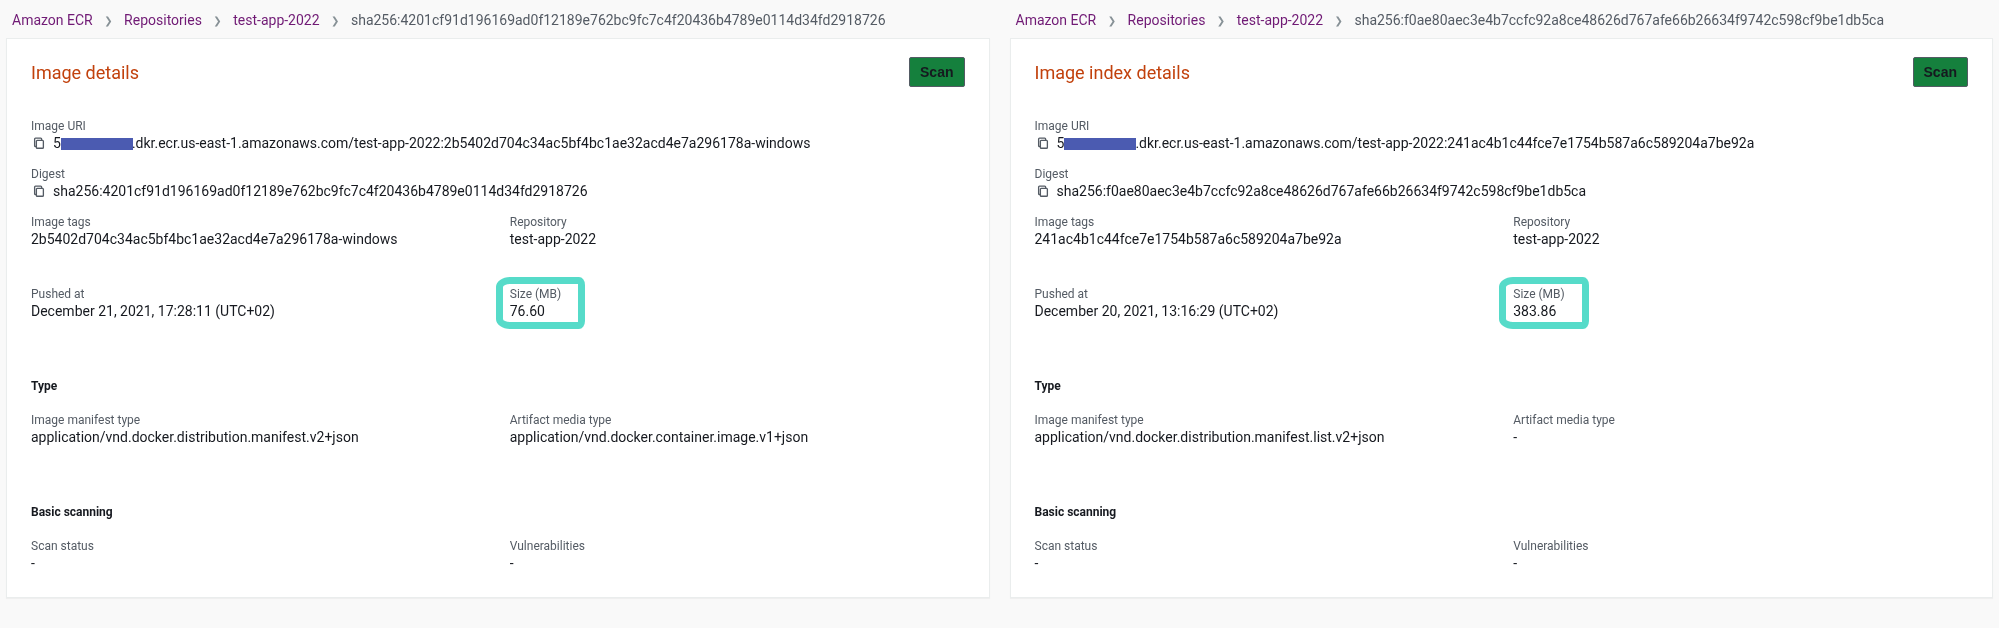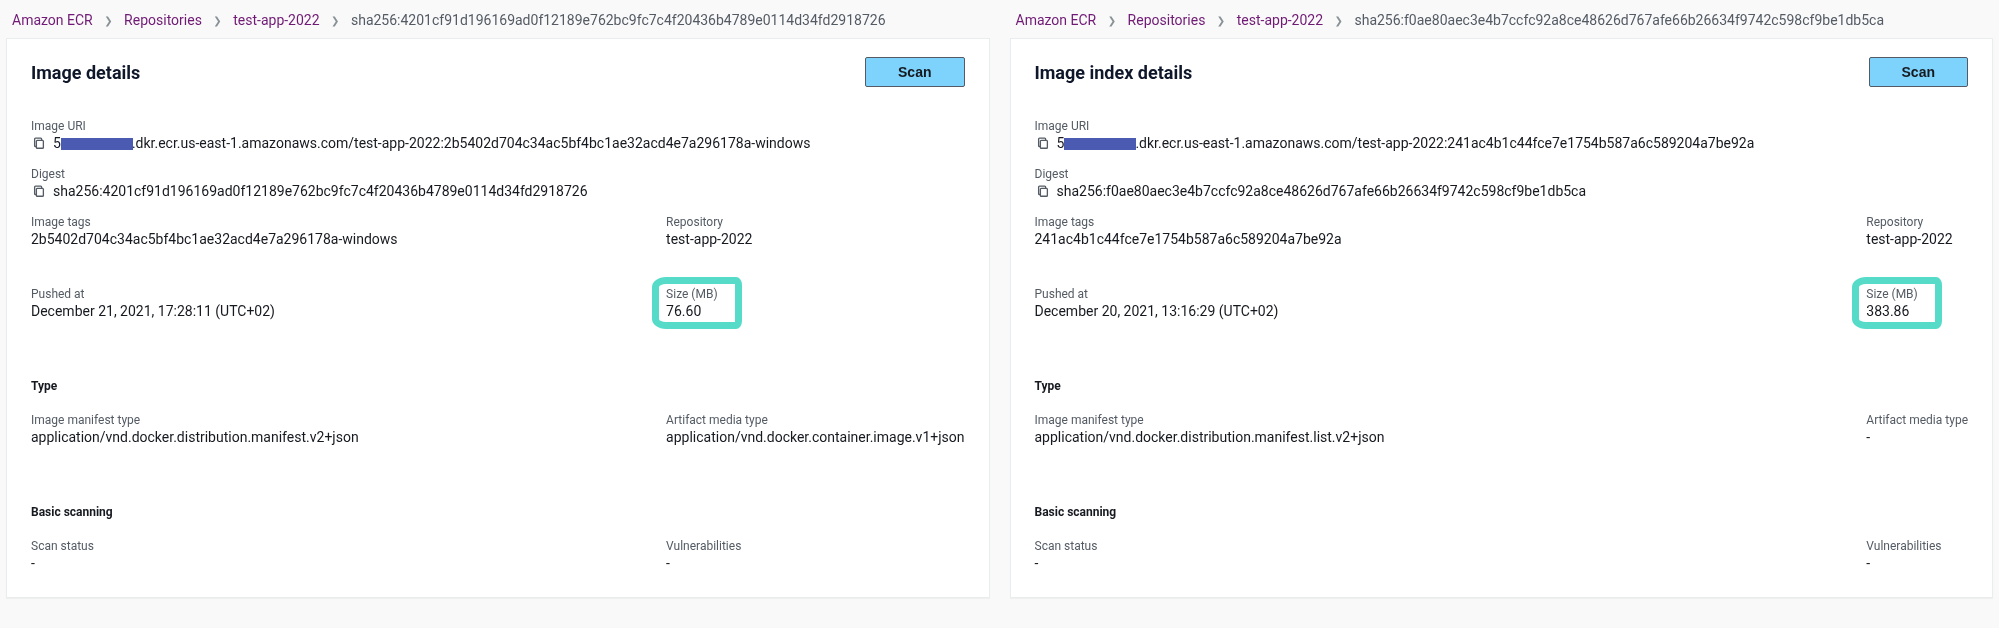--- a/index.html
+++ b/index.html
@@ -49,28 +49,28 @@
     padding: 18px 24px 26px 24px;
   }
   .card-header-row {
     display: flex;
     align-items: center;
     justify-content: space-between;
     margin-bottom: 32px;
   }
   .card-title {
     font-size: 18px;
-    font-weight: 700;
-    color: #0f172a;
+    font-weight: 400;
+    color: #c2410c;
   }
   .scan-btn {
     border: 1px solid #545b64;
-    background: #7dd3fc;
+    background: #15803d;
     color: #16191f;
-    padding: 6px 32px;
+    padding: 6px 10px;
     font-size: 14px;
     border-radius: 2px;
     cursor: pointer;
     font-weight: 600;
   }
   .field-label {
     color: #545b64;
     font-size: 12px;
     margin-bottom: 2px;
   }
@@ -89,21 +89,21 @@
     justify-content: center;
     width: 16px;
     height: 16px;
     cursor: pointer;
     color: #545b64;
   }
   .copy-btn svg { width: 14px; height: 14px; }
   .full-row { margin-bottom: 16px; }
   .grid2 {
     display: grid;
-    grid-template-columns: 1fr;
+    grid-template-columns: 1fr 1fr;
     column-gap: 24px;
     row-gap: 40px;
   }
   .cell {
     min-width: 0;
     position: relative;
   }
   .section-title {
     font-size: 12px;
     font-weight: 700;

